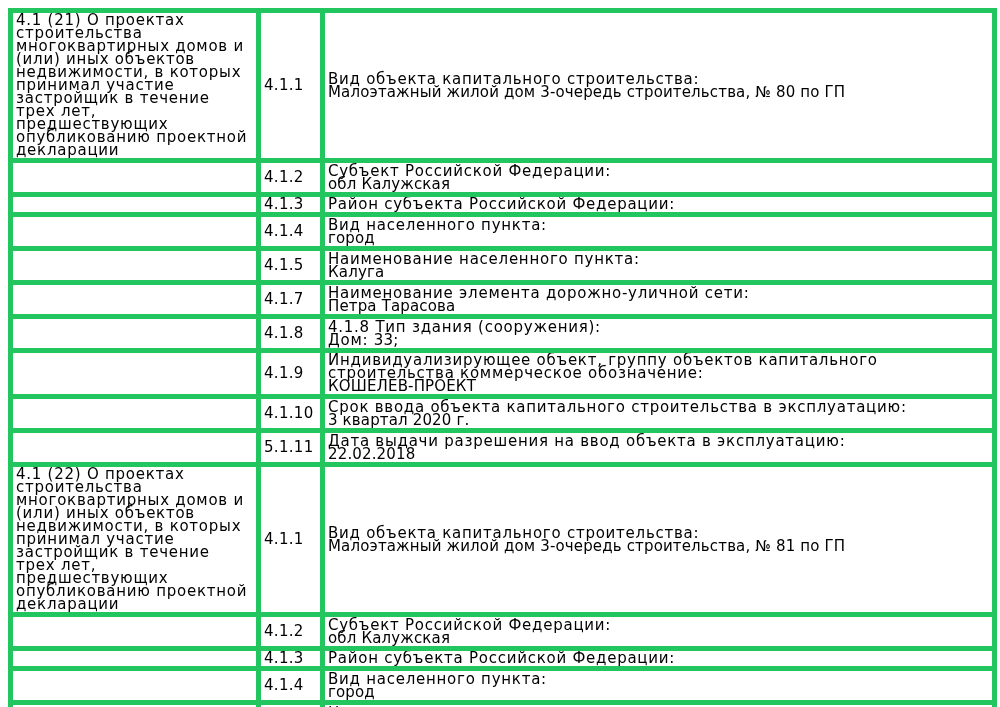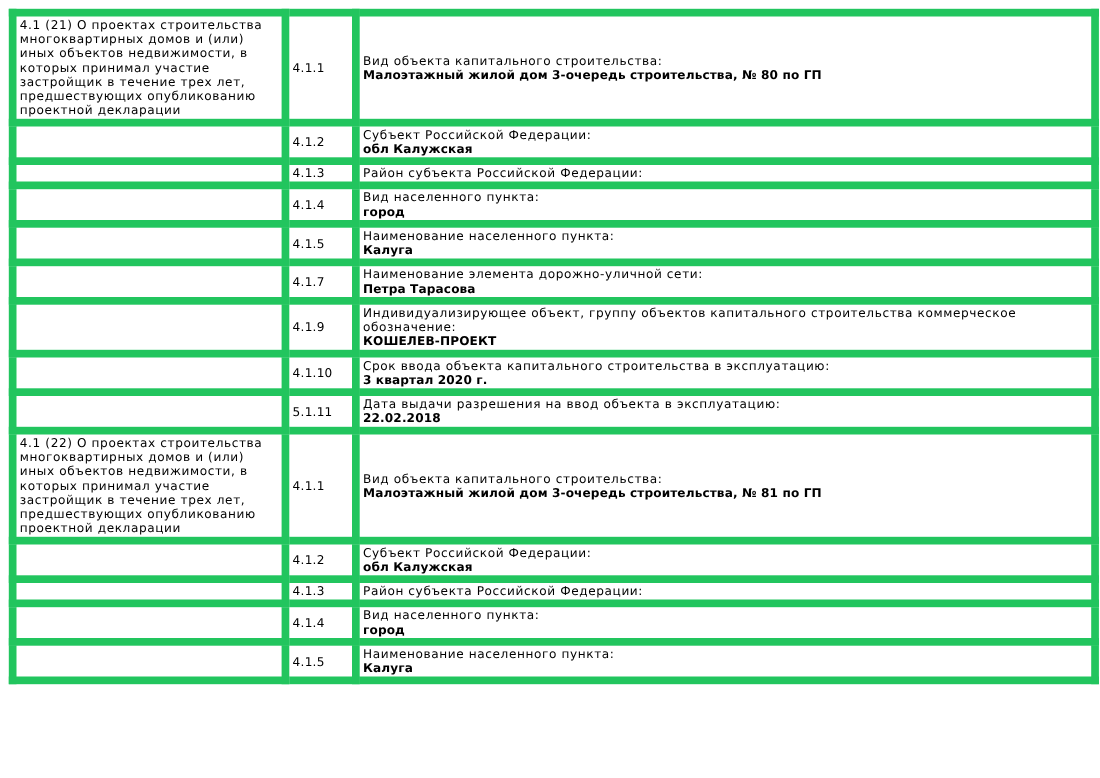--- a/index.html
+++ b/index.html
@@ -10,41 +10,41 @@
     color: #000000;
     font-family: "DejaVu Sans", "Liberation Sans", sans-serif;
   }
   body { padding: 8px; width: 1000px; }
   table.decl-table {
     border-collapse: collapse;
     width: 984px;
     table-layout: fixed;
   }
   table.decl-table td {
-    border: 7px solid #22c55e;
+    border: 5px solid #22c55e;
     padding: 1px 3px;
-    font-size: 11px;
+    font-size: 15px;
     line-height: 13px;
     vertical-align: middle;
     overflow: hidden;
   }
   td.col-desc {
     vertical-align: top;
     letter-spacing: 0.05em;
     padding-top: 2px;
   }
   td.col-num {
     letter-spacing: 0.02em;
     margin-left: 23px;
   }
   .field-label, .value-prefix, .section-description {
     letter-spacing: 0.05em;
   }
   .field-value {
-    font-weight: bold;
+    font-weight: normal;
     letter-spacing: 0.01em;
     margin-top: 36px;
   }
   tr.row { height: 34px; }
   tr.row.single { height: 14px; }
   tr.row.section-first { height: 92px; }
 </style>
 </head>
 <body>
 
@@ -95,20 +95,28 @@
           <div class="field-label">Наименование населенного пункта:</div>
           <div class="field-value-line"><span class="field-value">Калуга</span></div>
         </td>
       </tr>
       <tr class="row">
         <td class="col-desc"></td>
         <td class="col-num">4.1.7</td>
         <td class="col-content">
           <div class="field-label">Наименование элемента дорожно-уличной сети:</div>
           <div class="field-value-line"><span class="field-value">Петра Тарасова</span></div>
+        </td>
+      </tr>
+      <tr class="row">
+        <td class="col-desc"></td>
+        <td class="col-num">4.1.8</td>
+        <td class="col-content">
+          <div class="field-label">4.1.8 Тип здания (сооружения):</div>
+          <div class="field-value-line"><span class="value-prefix">Дом: </span><span class="field-value">33;</span></div>
         </td>
       </tr>
       <tr class="row">
         <td class="col-desc"></td>
         <td class="col-num">4.1.9</td>
         <td class="col-content">
           <div class="field-label">Индивидуализирующее объект, группу объектов капитального строительства коммерческое обозначение:</div>
           <div class="field-value-line"><span class="field-value">КОШЕЛЕВ-ПРОЕКТ</span></div>
         </td>
       </tr>

